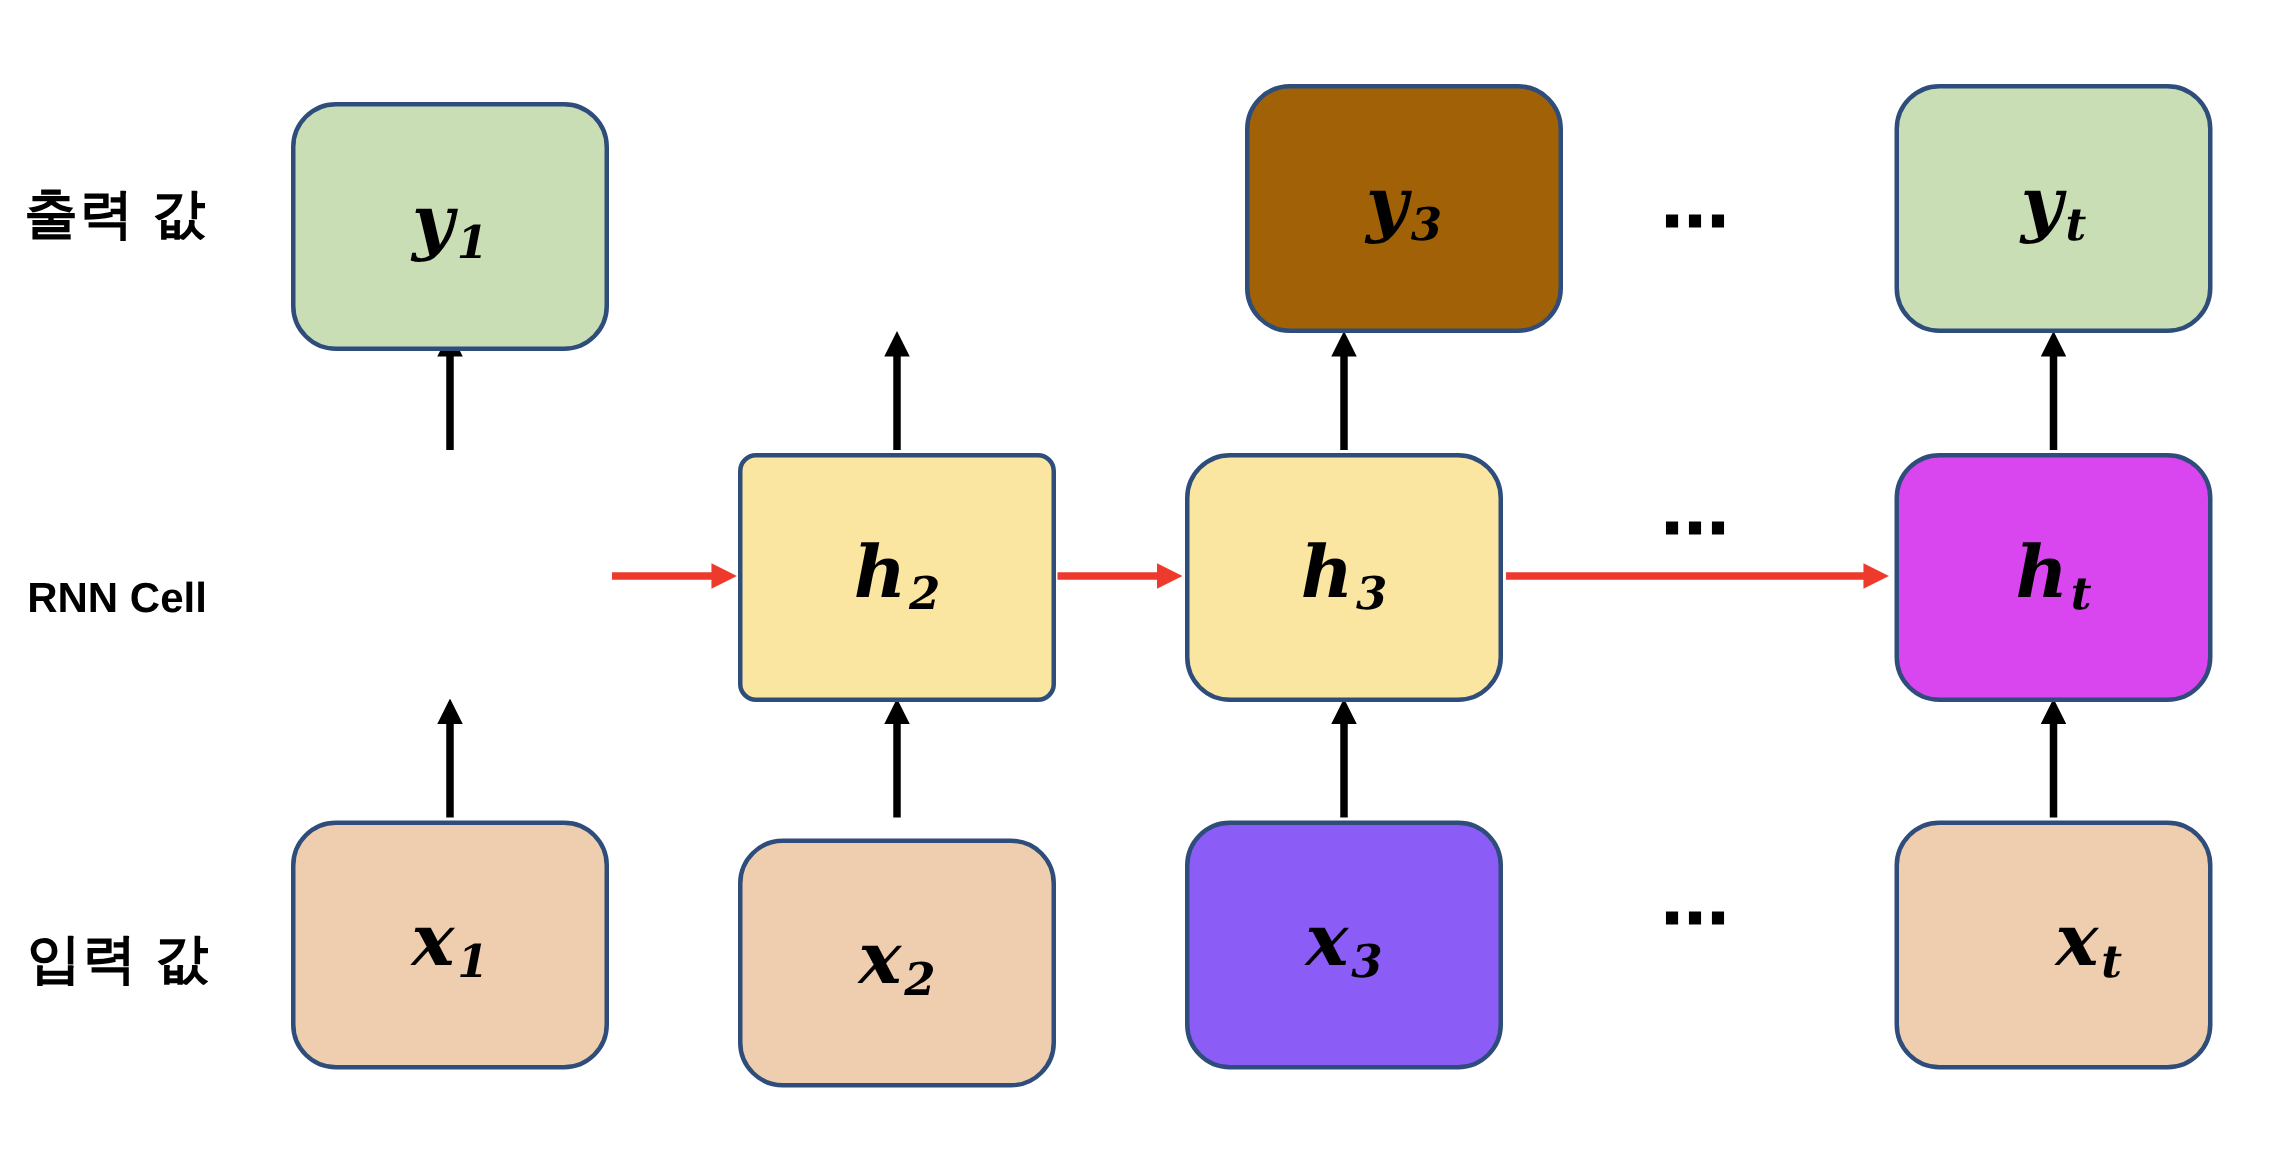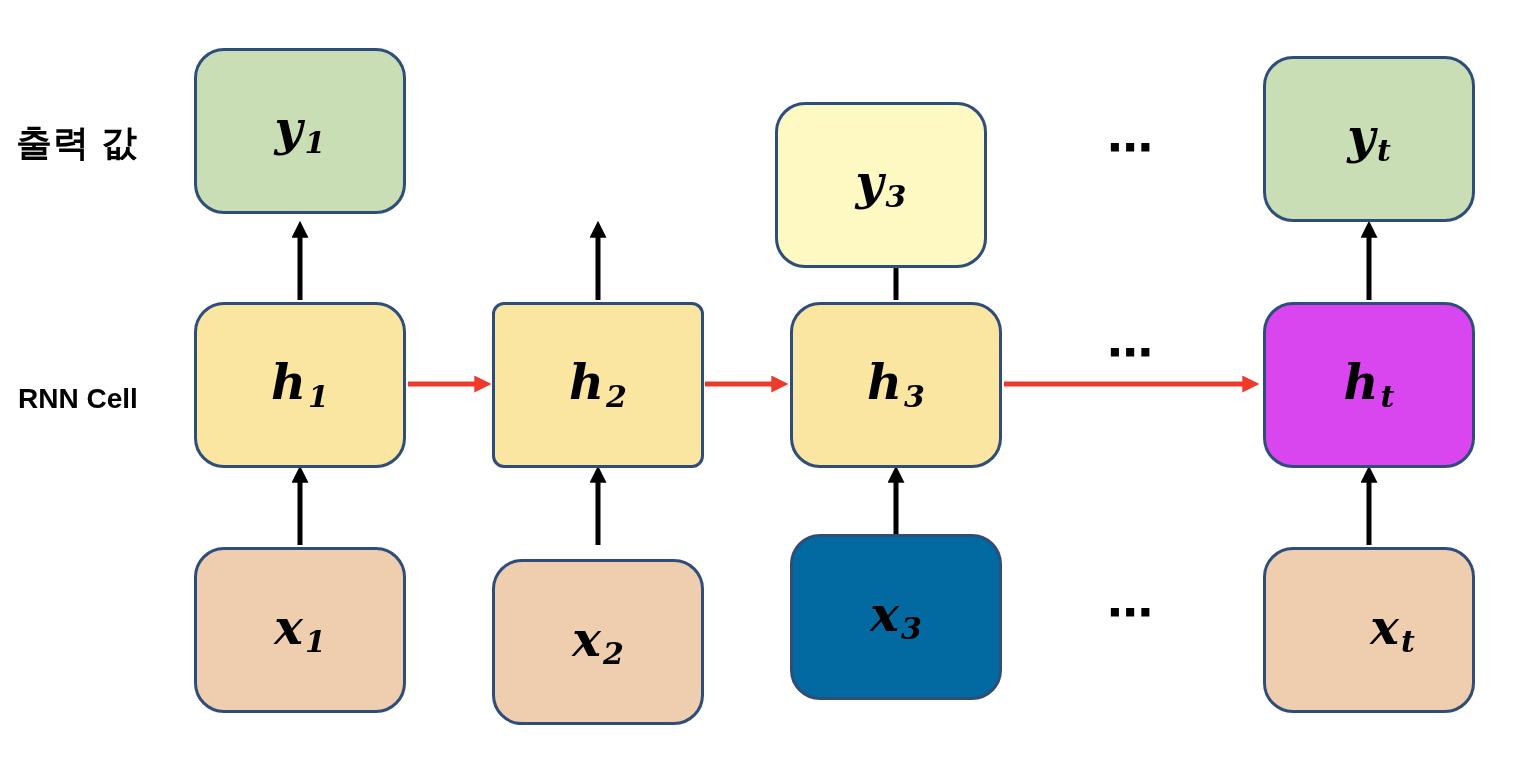--- a/index.html
+++ b/index.html
@@ -85,51 +85,49 @@
     <line x1="896" y1="300" x2="896" y2="236" stroke-width="5" marker-end="url(#head-black)" stroke="#000000"></line>
     <line x1="1369" y1="300" x2="1369" y2="236" stroke-width="5" marker-end="url(#head-black)" stroke="#000000"></line>
 
     <line x1="408" y1="384" x2="476" y2="384" stroke-width="5" marker-end="url(#head-red)" stroke="#ee3a2c"></line>
     <line x1="705" y1="384" x2="773" y2="384" stroke-width="5" marker-end="url(#head-red)" stroke="#ee3a2c"></line>
     <line x1="1004" y1="384" x2="1244" y2="384" stroke-width="5" marker-end="url(#head-red)" stroke="#ee3a2c"></line>
   </svg>
 
   <div class="row-label korean" style="left:77px; top:143px;">출력 값</div>
   <div class="row-label latin" style="left:78px; top:387px;margin-top:12px;">RNN Cell</div>
+  <div class="row-label korean" style="left:79px; top:640px;">입력 값</div>
 
-  <div class="node" style="left: 194px; top: 48px; background-color: rgb(202, 222, 182); border-color: rgb(46, 77, 123);">
+  <div class="node" style="left: 194px; top: 68px; background-color: rgb(202, 222, 182); border-color: rgb(46, 77, 123);">
     <span class="node-label"><span>y</span><span class="sub">1</span></span>
   </div>
-  <div class="node" style="left: 775px; top: 56px; background-color: #fef9c3; border-color: rgb(46, 77, 123); margin-top: 46px;">
+  <div class="node" style="left: 830px; top: 56px; background-color: #a16207; border-color: rgb(46, 77, 123);">
     <span class="node-label"><span>y</span><span class="sub">3</span></span>
   </div>
   <div class="node" style="left: 1263px; top: 56px; background-color: rgb(202, 222, 182); border-color: rgb(46, 77, 123);">
     <span class="node-label"><span>y</span><span class="sub">t</span></span>
   </div>
 
-  <div class="node" style="left: 194px; top: 302px; background-color: rgb(250, 230, 160); border-color: rgb(46, 77, 123);">
-    <span class="node-label"><span>h</span><span class="sub">1</span></span>
-  </div>
   <div class="node" style="left: 492px; top: 302px; background-color: rgb(250, 230, 160); border-color: rgb(46, 77, 123); border-radius: 12px;">
     <span class="node-label"><span>h</span><span class="sub">2</span></span>
   </div>
   <div class="node" style="left: 790px; top: 302px; background-color: rgb(250, 230, 160); border-color: rgb(46, 77, 123);">
     <span class="node-label"><span>h</span><span class="sub">3</span></span>
   </div>
   <div class="node" style="left: 1263px; top: 302px; background-color: #d946ef; border-color: rgb(46, 77, 123);">
     <span class="node-label"><span>h</span><span class="sub">t</span></span>
   </div>
 
   <div class="node" style="left: 194px; top: 547px; background-color: rgb(238, 206, 174); border-color: rgb(46, 77, 123);">
     <span class="node-label"><span>x</span><span class="sub">1</span></span>
   </div>
   <div class="node" style="left: 492px; top: 547px; background-color: rgb(238, 206, 174); border-color: rgb(46, 77, 123); margin-top: 12px;">
     <span class="node-label"><span>x</span><span class="sub">2</span></span>
   </div>
-  <div class="node" style="left: 790px; top: 534px; background-color: #0369a1; border-color: rgb(46, 77, 123);">
+  <div class="node" style="left: 790px; top: 547px; background-color: #8b5cf6; border-color: rgb(46, 77, 123);">
     <span class="node-label"><span>x</span><span class="sub">3</span></span>
   </div>
   <div class="node" style="left: 1263px; top: 547px; background-color: rgb(238, 206, 174); border-color: rgb(46, 77, 123); padding-left: 47px;">
     <span class="node-label"><span>x</span><span class="sub">t</span></span>
   </div>
 
   <div class="ellipsis" style="left:1130px; top:147px;">⋯</div>
   <div class="ellipsis" style="left:1130px; top:352px;">⋯</div>
   <div class="ellipsis" style="left:1130px; top:612px;">⋯</div>
 

